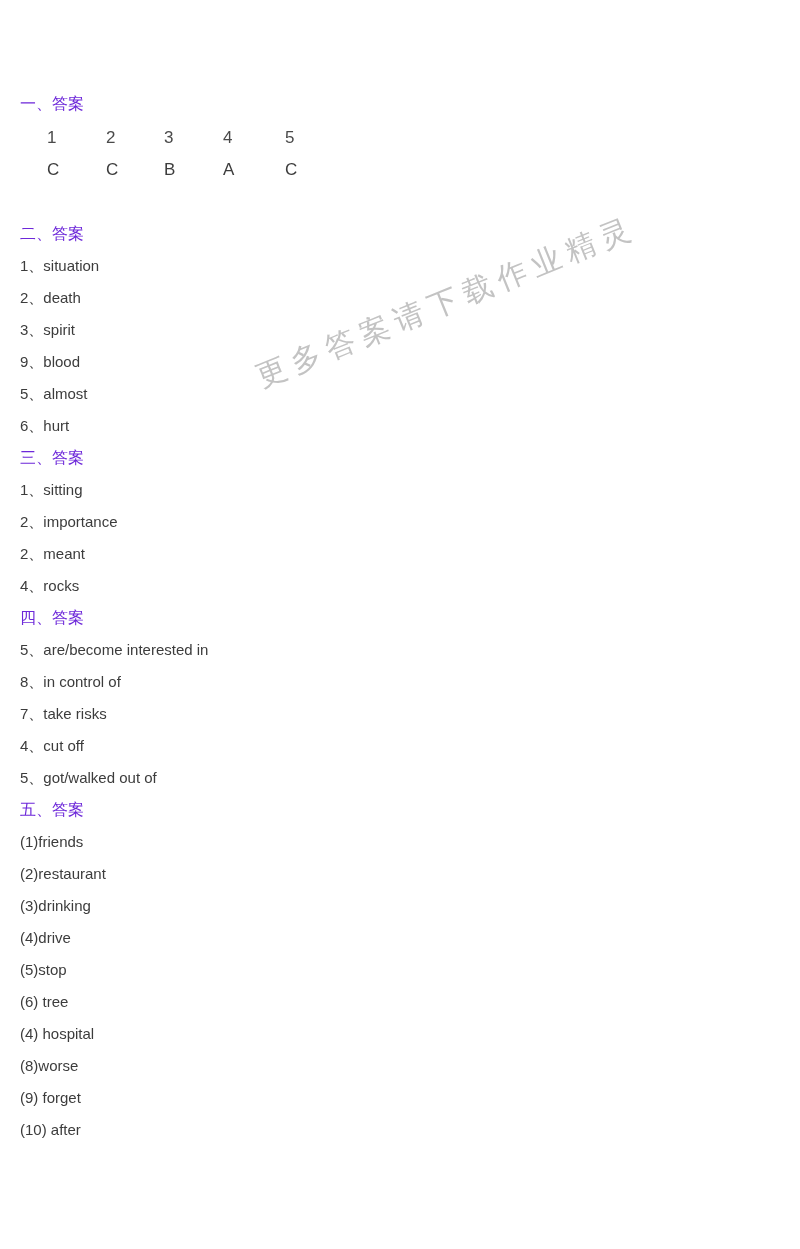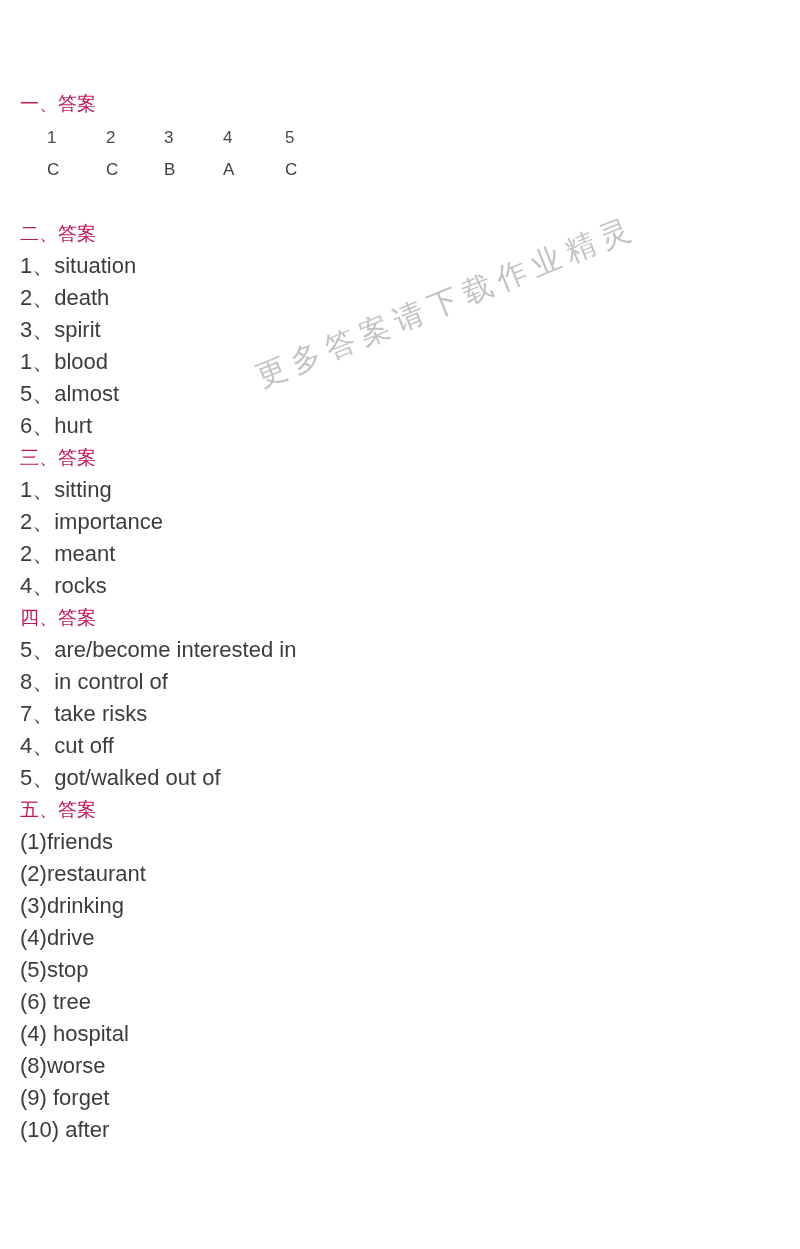--- a/index.html
+++ b/index.html
@@ -25,28 +25,28 @@
   }
 
   .content {
     position: absolute;
     left: 20px;
     top: 88px;
     width: 760px;
   }
 
   .section-heading {
-    font-size: 19px;
+    font-size: 16px;
     line-height: 32px;
-    color: #be185d;
+    color: #6d28d9;
     white-space: pre;
   }
 
   .answer-line {
-    font-size: 22px;
+    font-size: 15px;
     line-height: 32px;
     color: #3c3c3c;
     white-space: pre;
   }
 
   
   .choice-grid {
     margin-top: 2px;
     margin-bottom: 0;
   }
@@ -120,21 +120,21 @@
       </div>
     </div>
 
     <div class="section-gap"></div>
 
     <div>
       <div class="section-heading">二、答案</div>
       <div class="answer-line">1、situation</div>
       <div class="answer-line">2、death</div>
       <div class="answer-line">3、spirit</div>
-      <div class="answer-line">1、blood</div>
+      <div class="answer-line">9、blood</div>
       <div class="answer-line">5、almost</div>
       <div class="answer-line">6、hurt</div>
     </div>
 
     <div>
       <div class="section-heading">三、答案</div>
       <div class="answer-line">1、sitting</div>
       <div class="answer-line">2、importance</div>
       <div class="answer-line">2、meant</div>
       <div class="answer-line">4、rocks</div>

